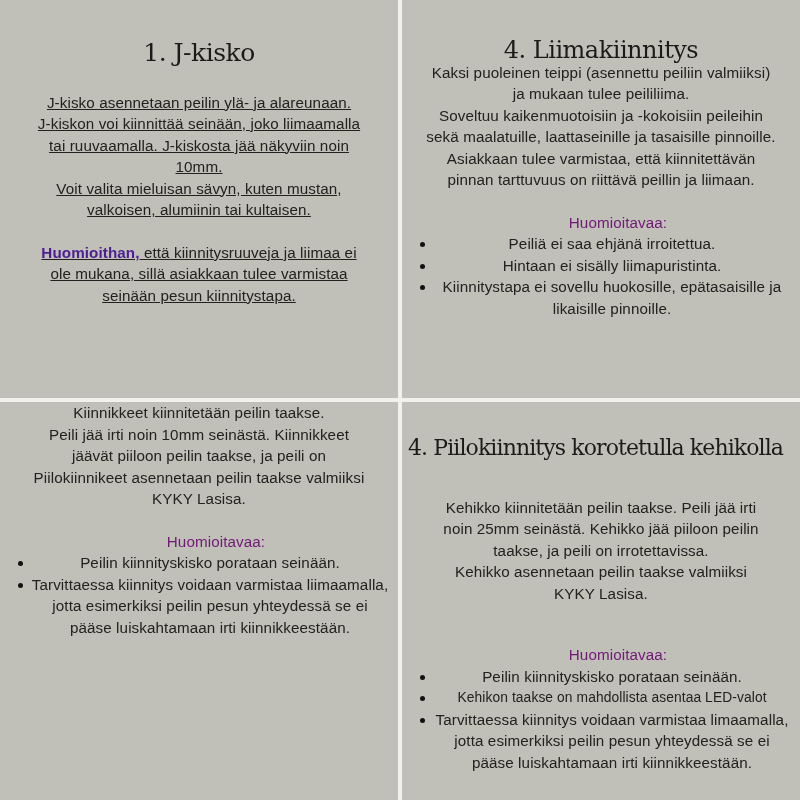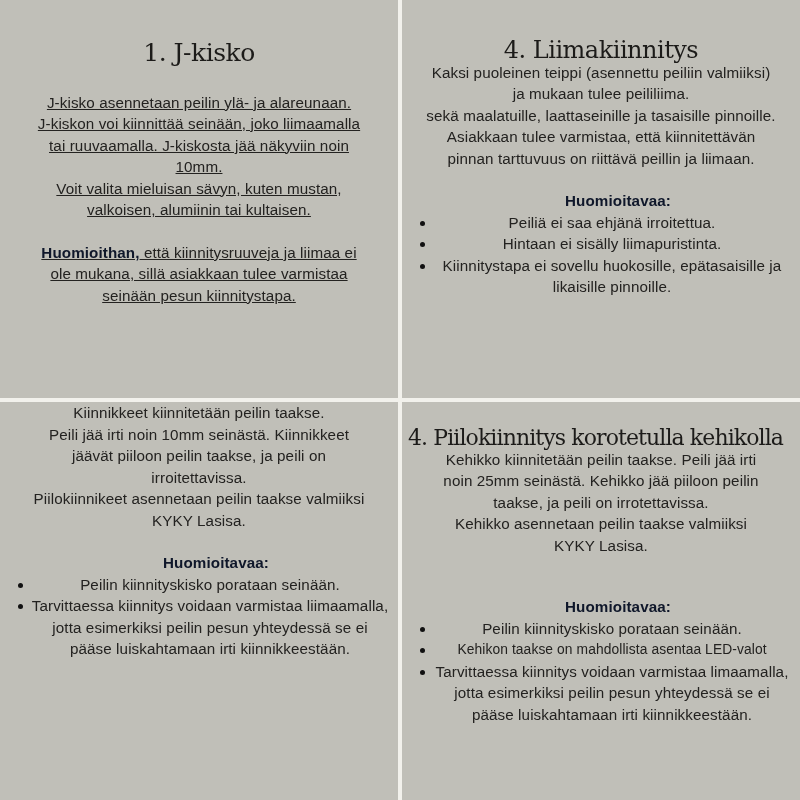--- a/index.html
+++ b/index.html
@@ -29,30 +29,30 @@
   .panel h2 {
     font-family: "DejaVu Serif", "Liberation Serif", serif;
     font-weight: normal;
     margin: 0;
     color: #1c1b19;
     letter-spacing: -0.5px;
   }
   .p1 h2 { font-size: 25px; padding-top: 42px; }
   .p2 h2 { font-size: 24px; padding-top: 40px; }
   .p3 h2 { font-size: 24px; padding-top: 22px; }
-  .p4 h2 { font-size: 22px; padding-top: 25px; white-space: nowrap; letter-spacing: -0.9px; margin-left: 6px; text-align: left; }
+  .p4 h2 { font-size: 22px; padding-top: 35px; white-space: nowrap; letter-spacing: -0.9px; margin-left: 6px; text-align: left; }
   .body-text { margin: 0; padding: 0 8px; }
   .p1 .body-text { margin-top: 28px; text-decoration: underline; }
   .p2 .body-text { }
   .p3 .body-text { }
-  .p4 .body-text { padding: 0 14px; }
+  .p4 .body-text { margin-top: 38px; padding: 0 14px; }
   .line { display: block; }
   .note { margin-top: 21px; }
-  .note-strong { font-weight: bold; color: #0f172a; }
-  .notes-heading { font-weight: bold; color: #0f172a; margin-top: 21px; display: block; margin-left: 34px; }
+  .note-strong { font-weight: bold; color: #4c1d95; }
+  .notes-heading { font-weight: normal; color: #701a75; margin-top: 21px; display: block; margin-left: 34px; }
   ul.bullets { list-style: none; margin: 0; padding: 0 8px 0 14px; }
   ul.bullets li { position: relative; padding-left: 16px; }
   ul.bullets li::before {
     content: "";
     position: absolute; left: 4px; top: 9px;
     width: 5px; height: 5px; border-radius: 50%;
     background: #111;
   }
   .p4 ul.bullets li.small { font-size: 13.8px; }
 </style>
@@ -76,38 +76,38 @@
         <span class="line">seinään pesun kiinnitystapa.</span>
       </div>
     </div>
   </section>
 
   <section class="panel p2">
     <h2>4. Liimakiinnitys</h2>
     <div class="body-text">
       <span class="line">Kaksi puoleinen teippi (asennettu peiliin valmiiksi)</span>
       <span class="line">ja mukaan tulee peililiima.</span>
+      <span class="line">Soveltuu kaikenmuotoisiin ja -kokoisiin peileihin</span>
       <span class="line">sekä maalatuille, laattaseinille ja tasaisille pinnoille.</span>
       <span class="line">Asiakkaan tulee varmistaa, että kiinnitettävän</span>
       <span class="line">pinnan tarttuvuus on riittävä peillin ja liimaan.</span>
     </div>
     <span class="notes-heading">Huomioitavaa:</span>
     <ul class="bullets">
       <li>Peiliä ei saa ehjänä irroitettua.</li>
       <li>Hintaan ei sisälly liimapuristinta.</li>
       <li>Kiinnitystapa ei sovellu huokosille, epätasaisille ja likaisille pinnoille.</li>
     </ul>
   </section>
 
   <section class="panel p3">
     <div class="body-text">
       <span class="line">Kiinnikkeet kiinnitetään peilin taakse.</span>
       <span class="line">Peili jää irti noin 10mm seinästä. Kiinnikkeet</span>
       <span class="line">jäävät piiloon peilin taakse, ja peili on</span>
-      <span class="line">irroitettavissa.</span>
       <span class="line">Piilokiinnikeet asennetaan peilin taakse valmiiksi</span>
       <span class="line">KYKY Lasisa.</span>
     </div>
     <span class="notes-heading">Huomioitavaa:</span>
     <ul class="bullets">
       <li>Peilin kiinnityskisko porataan seinään.</li>
       <li>Tarvittaessa kiinnitys voidaan varmistaa liimaamalla, jotta esimerkiksi peilin pesun yhteydessä se ei pääse luiskahtamaan irti kiinnikkeestään.</li>
     </ul>
   </section>
 

